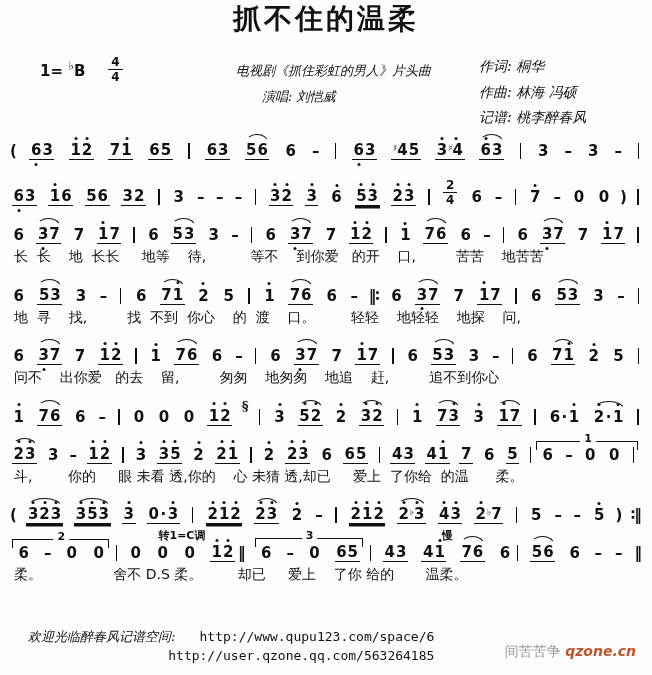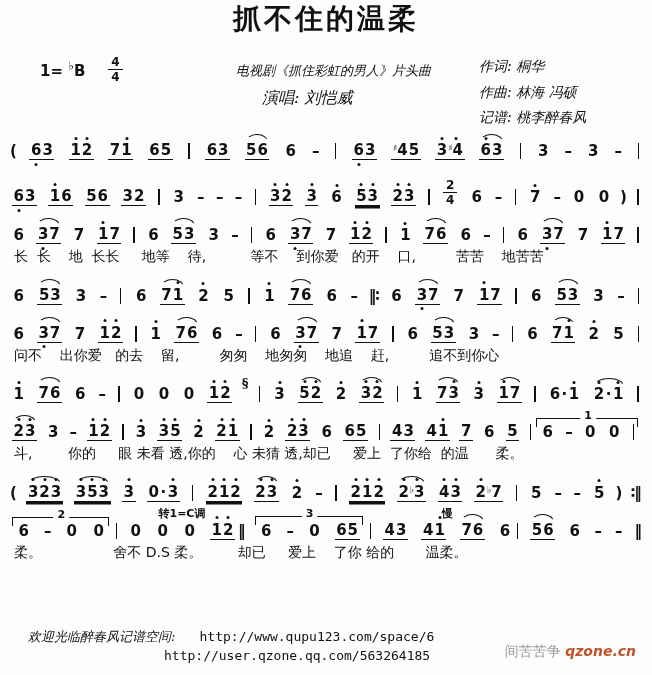--- a/index.html
+++ b/index.html
@@ -11,21 +11,21 @@
   
   .hdr{position:relative;height:126px;}
   .title{text-align:center;padding-top:0;font-size:28px;font-weight:bold;letter-spacing:3px;}
   .keysig{position:absolute;left:40px;top:56px;font-size:15px;font-weight:bold;display:flex;align-items:center;gap:23px;}
   .flat{font-size:12px;vertical-align:super;}
   .frac{display:inline-flex;flex-direction:column;align-items:center;font-size:12px;line-height:1;font-weight:bold;}
   .frac .ft{border-bottom:1px solid #111;padding:0 3px 1px;}
   .frac .fb{padding-top:1px;}
   .subtitle{position:absolute;left:236px;top:62px;font-size:13px;font-family:"DejaVu Serif",serif;font-style:italic;}
   .credit{position:absolute;left:479px;font-size:14px;font-family:"DejaVu Serif",serif;font-style:italic;}
-  .singer{position:absolute;left:262px;top:88px;font-size:16px;font-family:"DejaVu Serif",serif;font-style:italic;text-align:center;}
+  .singer{position:absolute;left:262px;top:88px;font-size:13px;font-family:"DejaVu Serif",serif;font-style:italic;text-align:center;}
   
   .score{padding:0 6px;}
   .score-line{margin-bottom:1px;}
   .note-row{display:flex;align-items:flex-end;justify-content:space-between;padding:15px 4px 3px;font-size:15px;font-weight:bold;}
   .seg{display:inline-flex;align-items:flex-end;justify-content:space-between;position:relative;}
   .seg-label{position:absolute;top:-15px;left:50%;transform:translateX(-50%);font-size:11px;font-weight:bold;white-space:nowrap;}
   .ending{padding:0 5px;}
   .ending::after{content:"";position:absolute;top:-5px;left:2px;right:4px;height:8px;border-top:1px solid #111;border-left:1px solid #111;border-right:1px solid #111;}
   .ending::before{content:attr(data-n);position:absolute;top:-14px;left:50%;transform:translateX(-50%);font-size:11px;font-weight:bold;background:#fdfdfd;padding:0 4px;z-index:1;}
   .tok{position:relative;display:inline-block;padding:0 1px;margin:0 2px;line-height:1.2;}
@@ -41,21 +41,21 @@
   .bar{width:1.3px;background:#111;height:16px;margin:0 3px 1px;}
   .barln{font-size:15px;font-weight:bold;margin:0 1px;letter-spacing:-1px;}
   .paren{font-weight:bold;}
   .dash{font-weight:bold;padding:0 2px;}
   .segno{font-size:13px;vertical-align:6px;align-self:flex-start;margin:-8px 0 0;font-family:"DejaVu Serif",serif;}
   .lyr-row{padding:1px 8px 4px;font-size:14px;line-height:1.25;white-space:pre;}
   
   .footer{position:absolute;left:28px;bottom:12px;font-size:13px;}
   .footer .lbl{font-family:"DejaVu Serif",serif;font-style:italic;}
   .footer .url{font-family:"DejaVu Sans Mono",monospace;padding-left:20px;}
-  .footer .row2{margin-left:116px;margin-top:2px;}
+  .footer .row2{margin-left:116px;margin-top:2px;text-align:right;}
   .watermark{position:absolute;right:16px;bottom:14px;font-size:14px;}
   .wm-site{font-family:"DejaVu Serif",serif;}
   .wm-brand{font-weight:bold;font-style:italic;}
 </style>
 </head>
 <body>
 
 <div class="hdr">
   <div class="title">抓不住的温柔</div>
   <div class="keysig">
@@ -190,20 +190,21 @@
           <span class="tok"><span class="dg">7</span></span>
           <span class="tok u1"><span class="dg">1<i class="da"></i></span><span class="dg">7</span></span>
           <span class="bar"></span>
           <span class="tok"><span class="dg">6</span></span>
           <span class="tok arc u1"><span class="dg">5</span><span class="dg">3</span></span>
           <span class="tok"><span class="dg">3</span></span>
           <span class="dash">–</span>
           <span class="bar"></span>
         </span>
       </div>
+      <div class="lyr-row">地  寻    找,         找  不到  你心    的  渡    口。        轻轻    地轻轻    地探    问,</div>
     </div>
     <div class="score-line">
       <div class="note-row">
         <span class="seg" style="flex-grow: 25;">
           <span class="tok"><span class="dg">6</span></span>
           <span class="tok arc u1"><span class="dg">3<i class="db"></i></span><span class="dg">7</span></span>
           <span class="tok"><span class="dg">7</span></span>
           <span class="tok u1"><span class="dg">1<i class="da"></i></span><span class="dg">2<i class="da"></i></span></span>
           <span class="bar"></span>
           <span class="tok"><span class="dg">1<i class="da"></i></span></span>

